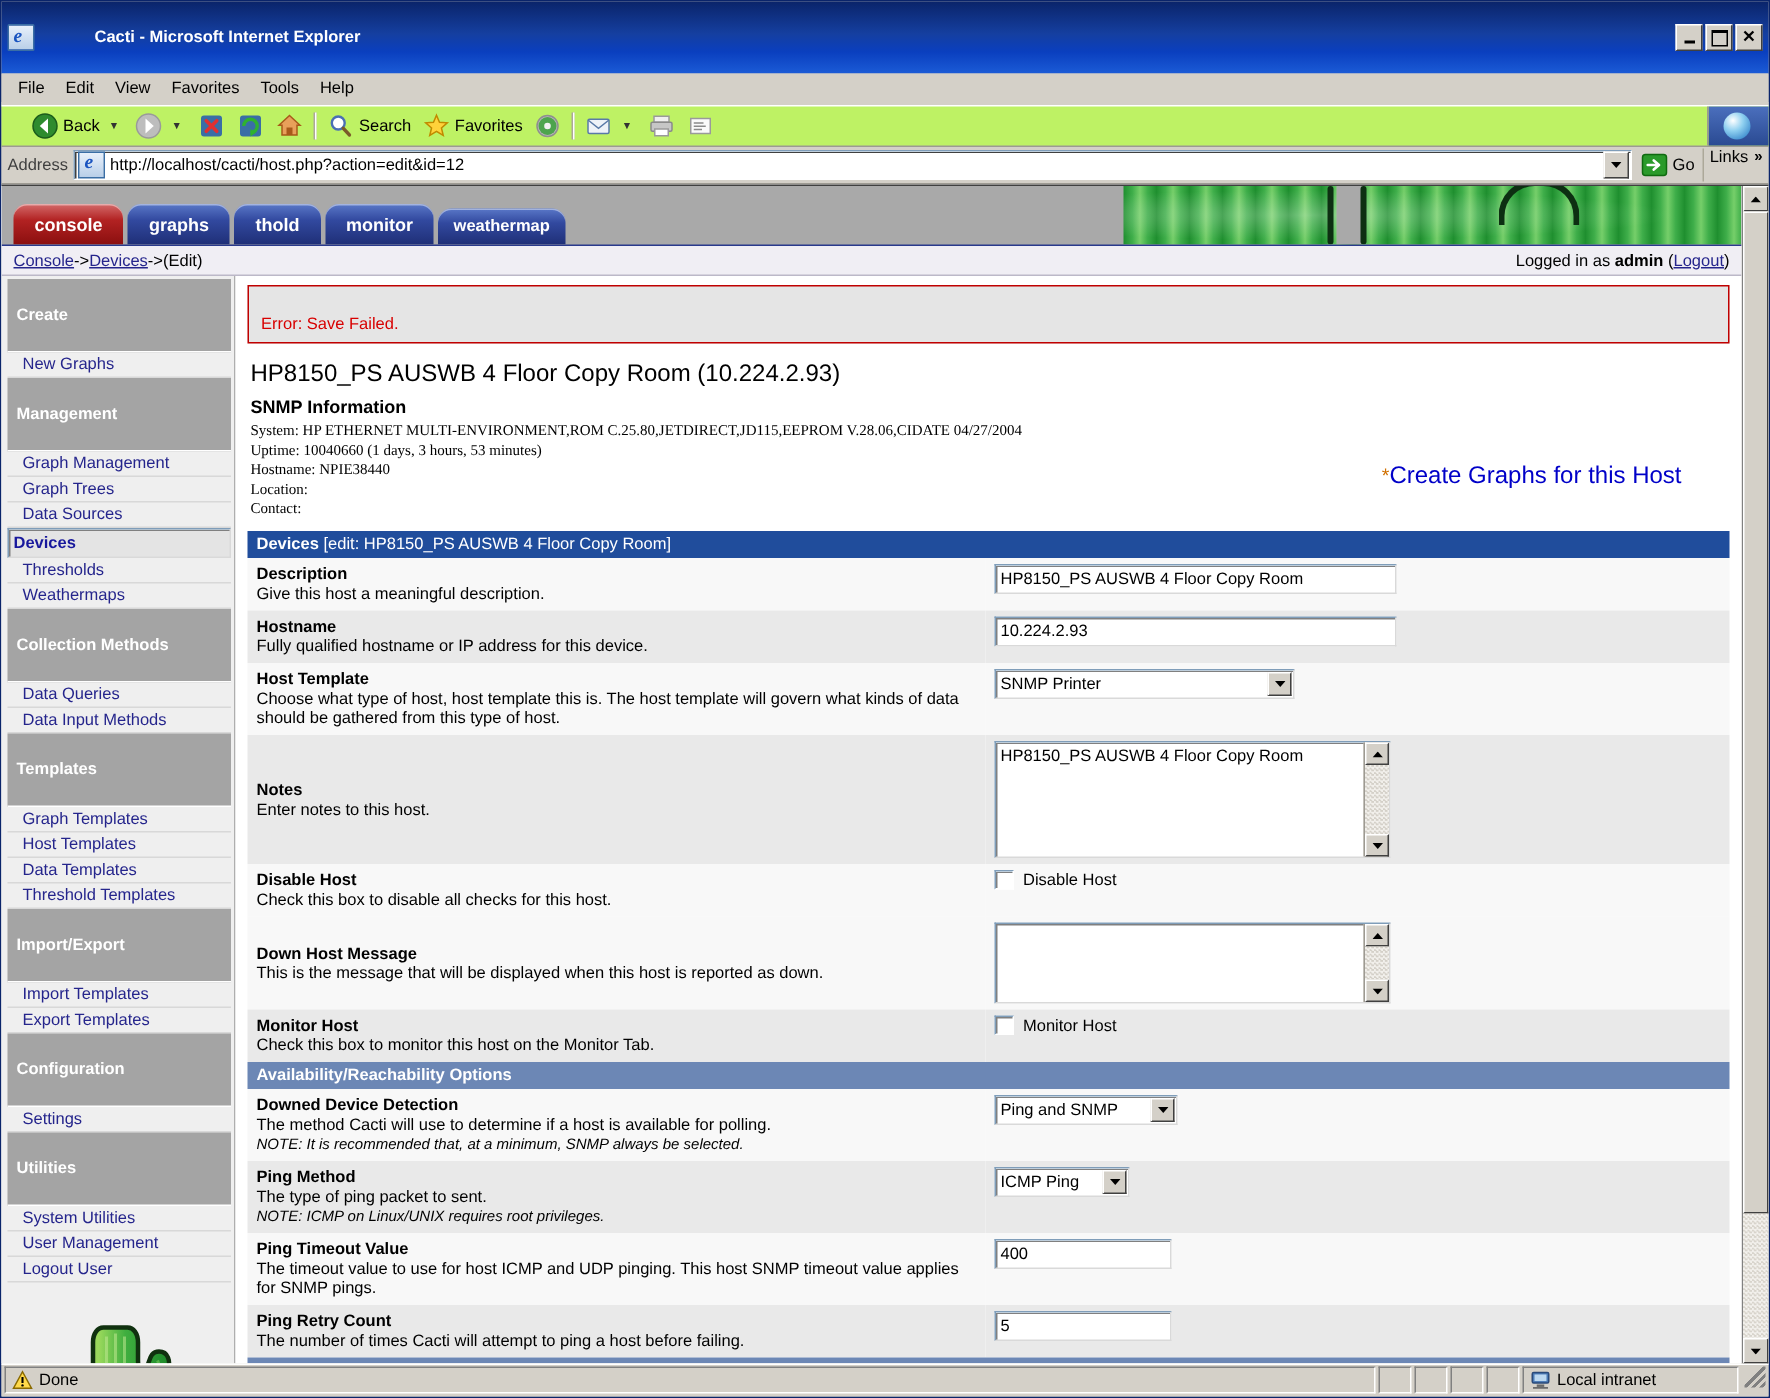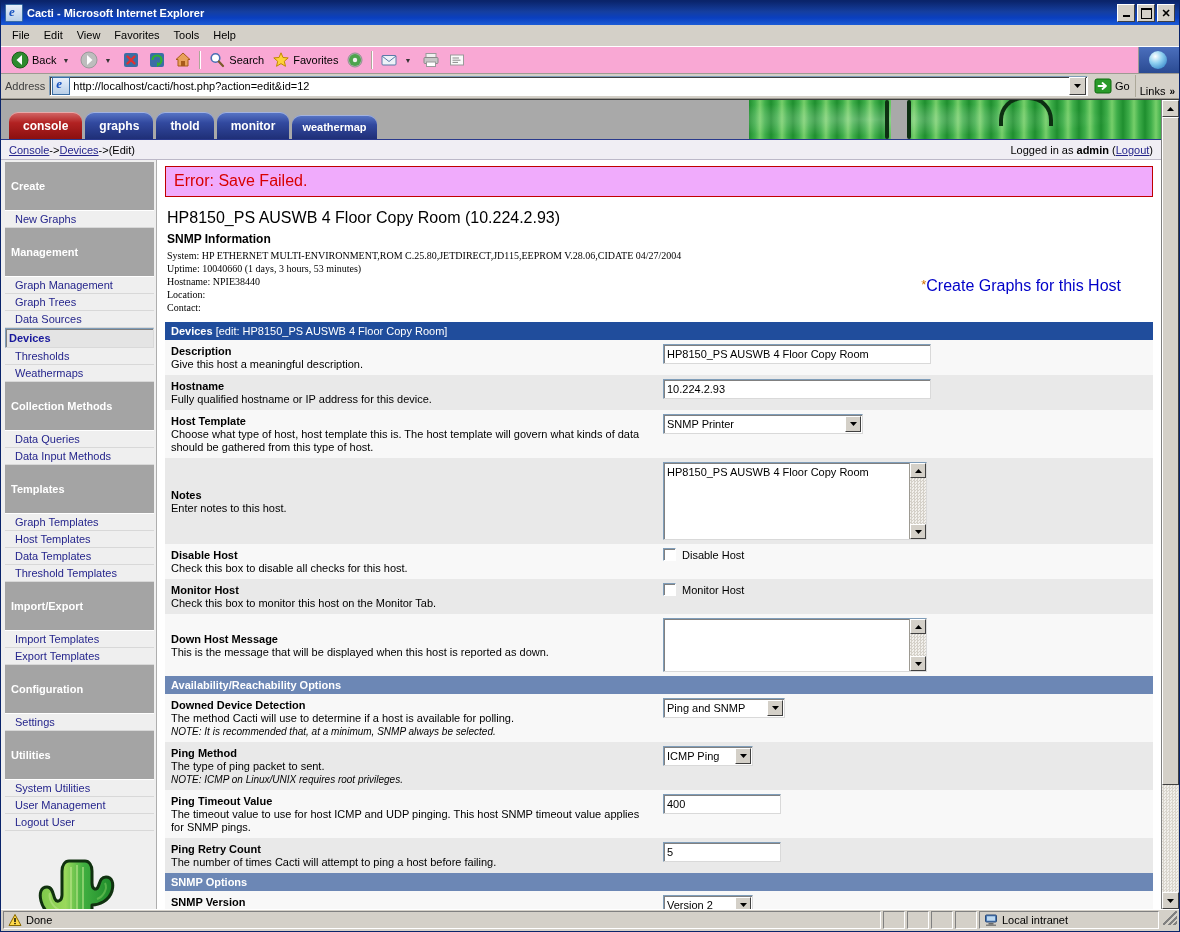--- a/index.html
+++ b/index.html
@@ -15,22 +15,23 @@
     border:1px solid #0a246a;
     background:#d4d0c8;
     display:flex;flex-direction:column;
   }
 
   
   .titlebar{
     height:24px;flex:0 0 24px;
     background:linear-gradient(to bottom,#0a246a 0%,#153fa0 45%,#0a3fbf 70%,#1b5bd6 100%);
     display:flex;align-items:center;
-    padding:0 2px;
+    padding:12px 2px;
     color:#fff;
+    gap:36px;
   }
   .titlebar .tb-icon{
     width:16px;height:16px;margin:0 4px 0 2px;
     background:#fff;border:1px solid #3a6ea5;border-radius:1px;
     position:relative;flex:0 0 16px;
     background:linear-gradient(to bottom,#e8f0fb,#b9cfe8);
   }
   .titlebar .tb-icon:after{
     content:"e";position:absolute;left:3px;top:-1px;
     font-family:"Liberation Serif",serif;font-style:italic;
@@ -69,25 +70,25 @@
   .menubar:after{
     content:"";position:absolute;left:0;right:0;bottom:0;height:1px;background:#d4d0c8;
   }
   .menu-item{
     padding:2px 7px;font-size:11px;color:#000;cursor:default;
   }
 
   
   .toolbar{
     height:26px;flex:0 0 26px;
-    background:#f9a8d4;
+    background:#bef264;
     display:flex;align-items:center;
     border-top:1px solid #fff;
     border-bottom:1px solid #9d9a92;
-    padding-left:6px;
+    padding-left:16px;
     position:relative;
   }
   .tbar-btn{
     display:flex;align-items:center;gap:3px;
     height:22px;padding:0 3px;font-size:11px;color:#000;
     border:1px solid transparent;cursor:default;
   }
   .tbar-sep{width:1px;height:18px;background:#aca899;border-right:1px solid #fff;margin:0 3px;}
   .tbar-arrow{
     font-size:7px;color:#333;padding:0 3px;line-height:1;
@@ -142,21 +143,21 @@
     background:#d4d0c8;
     border:1px solid;border-color:#fff #404040 #404040 #fff;
     display:flex;align-items:center;justify-content:center;
     margin-right:1px;box-sizing:border-box;
   }
   .go-btn{
     display:flex;align-items:center;gap:3px;height:22px;padding:0 5px 0 2px;
     font-size:11px;color:#000;
   }
   .links-btn{
-    display:flex;align-items:flex-end;gap:4px;height:22px;padding:0 4px;
+    display:flex;align-items:flex-start;gap:4px;height:22px;padding:0 4px;
     font-size:11px;color:#000;border-left:1px solid #aca899;
   }
   .chev{font-size:10px;font-weight:bold;}
 
   
   .viewport{
     flex:1 1 auto;display:flex;
     background:#fff;
     border-top:1px solid #404040;
     overflow:hidden;
@@ -259,24 +260,24 @@
   }
   .cactus{width:96px;height:128px;}
 
   .content{
     flex:1 1 auto;overflow:hidden;background:#fff;padding:0;
   }
 
   .errbox{
     margin:6px 8px 0 8px;
     border:1px solid #c00000;
-    background:#f0abfc;
-    padding:5px 8px 6px 8px;
+    background:#e5e5e5;
+    padding:19px 8px 6px 8px;
     color:#d80000;
-    font-size:16px;
+    font-size:11px;
     font-weight:normal;
   }
   .hostblock{padding:8px 10px 2px 10px;}
   .hosttitle{
     font-size:16px;color:#000;font-weight:normal;margin:4px 0 5px 0;
   }
   .snmphead{font-size:12px;font-weight:bold;color:#000;margin-bottom:3px;}
   .snmpline{
     font-family:"Liberation Serif",serif;
     font-size:10px;color:#000;line-height:13px;white-space:nowrap;
@@ -395,21 +396,21 @@
   }
   .sb-pane{
     height:18px;
     border:1px solid;border-color:#808080 #fff #fff #808080;
     display:flex;align-items:center;gap:4px;
     padding:0 4px;font-size:11px;color:#000;
     box-sizing:border-box;
   }
   .sb-main{flex:1 1 auto;}
   .sb-small{width:22px;}
-  .sb-zone{width:180px;}
+  .sb-zone{width:144px;}
   .sb-grip{
     width:14px;height:14px;margin-left:2px;
     background:
       linear-gradient(135deg,transparent 45%,#808080 45%,#808080 55%,transparent 55%),
       linear-gradient(135deg,transparent 65%,#808080 65%,#808080 75%,transparent 75%),
       linear-gradient(135deg,transparent 85%,#808080 85%,#808080 95%,transparent 95%);
   }
 </style>
 </head>
 <body>
@@ -761,33 +762,20 @@
                 <div class="ld">Check this box to disable all checks for this host.</div>
               </td>
               <td class="fctl">
                 <div class="cbrow">
                   <span class="cbox"></span>
                   <span class="cblabel">Disable Host</span>
                 </div>
               </td>
             </tr>
 
-            <tr class="frow even">
-              <td class="flabel">
-                <div class="lt">Monitor Host</div>
-                <div class="ld">Check this box to monitor this host on the Monitor Tab.</div>
-              </td>
-              <td class="fctl">
-                <div class="cbrow">
-                  <span class="cbox"></span>
-                  <span class="cblabel">Monitor Host</span>
-                </div>
-              </td>
-            </tr>
-
             <tr class="frow odd">
               <td class="flabel" style="vertical-align:middle;">
                 <div class="lt">Down Host Message</div>
                 <div class="ld">This is the message that will be displayed when this host is reported as down.</div>
               </td>
               <td class="fctl">
                 <div class="ta" style="width:264px;height:54px;">
                   <div class="tatext"></div>
                   <div class="sbar">
                     <div class="sbtn">
@@ -799,20 +787,33 @@
                     <div class="sbtn">
                           <svg width="7" height="4" viewBox="0 0 7 4">
                             <path d="M0 0 L7 0 L3.5 4 Z" fill="#000"></path>
                           </svg>
                         </div>
                   </div>
                 </div>
               </td>
             </tr>
 
+            <tr class="frow even">
+              <td class="flabel">
+                <div class="lt">Monitor Host</div>
+                <div class="ld">Check this box to monitor this host on the Monitor Tab.</div>
+              </td>
+              <td class="fctl">
+                <div class="cbrow">
+                  <span class="cbox"></span>
+                  <span class="cblabel">Monitor Host</span>
+                </div>
+              </td>
+            </tr>
+
             <tr>
               <td class="sect-head2" colspan="2">Availability/Reachability Options</td>
             </tr>
 
             <tr class="frow odd">
               <td class="flabel">
                 <div class="lt">Downed Device Detection</div>
                 <div class="ld">The method Cacti will use to determine if a host is available for polling.</div>
                 <div class="note">NOTE: It is recommended that, at a minimum, SNMP always be selected.</div>
               </td>

